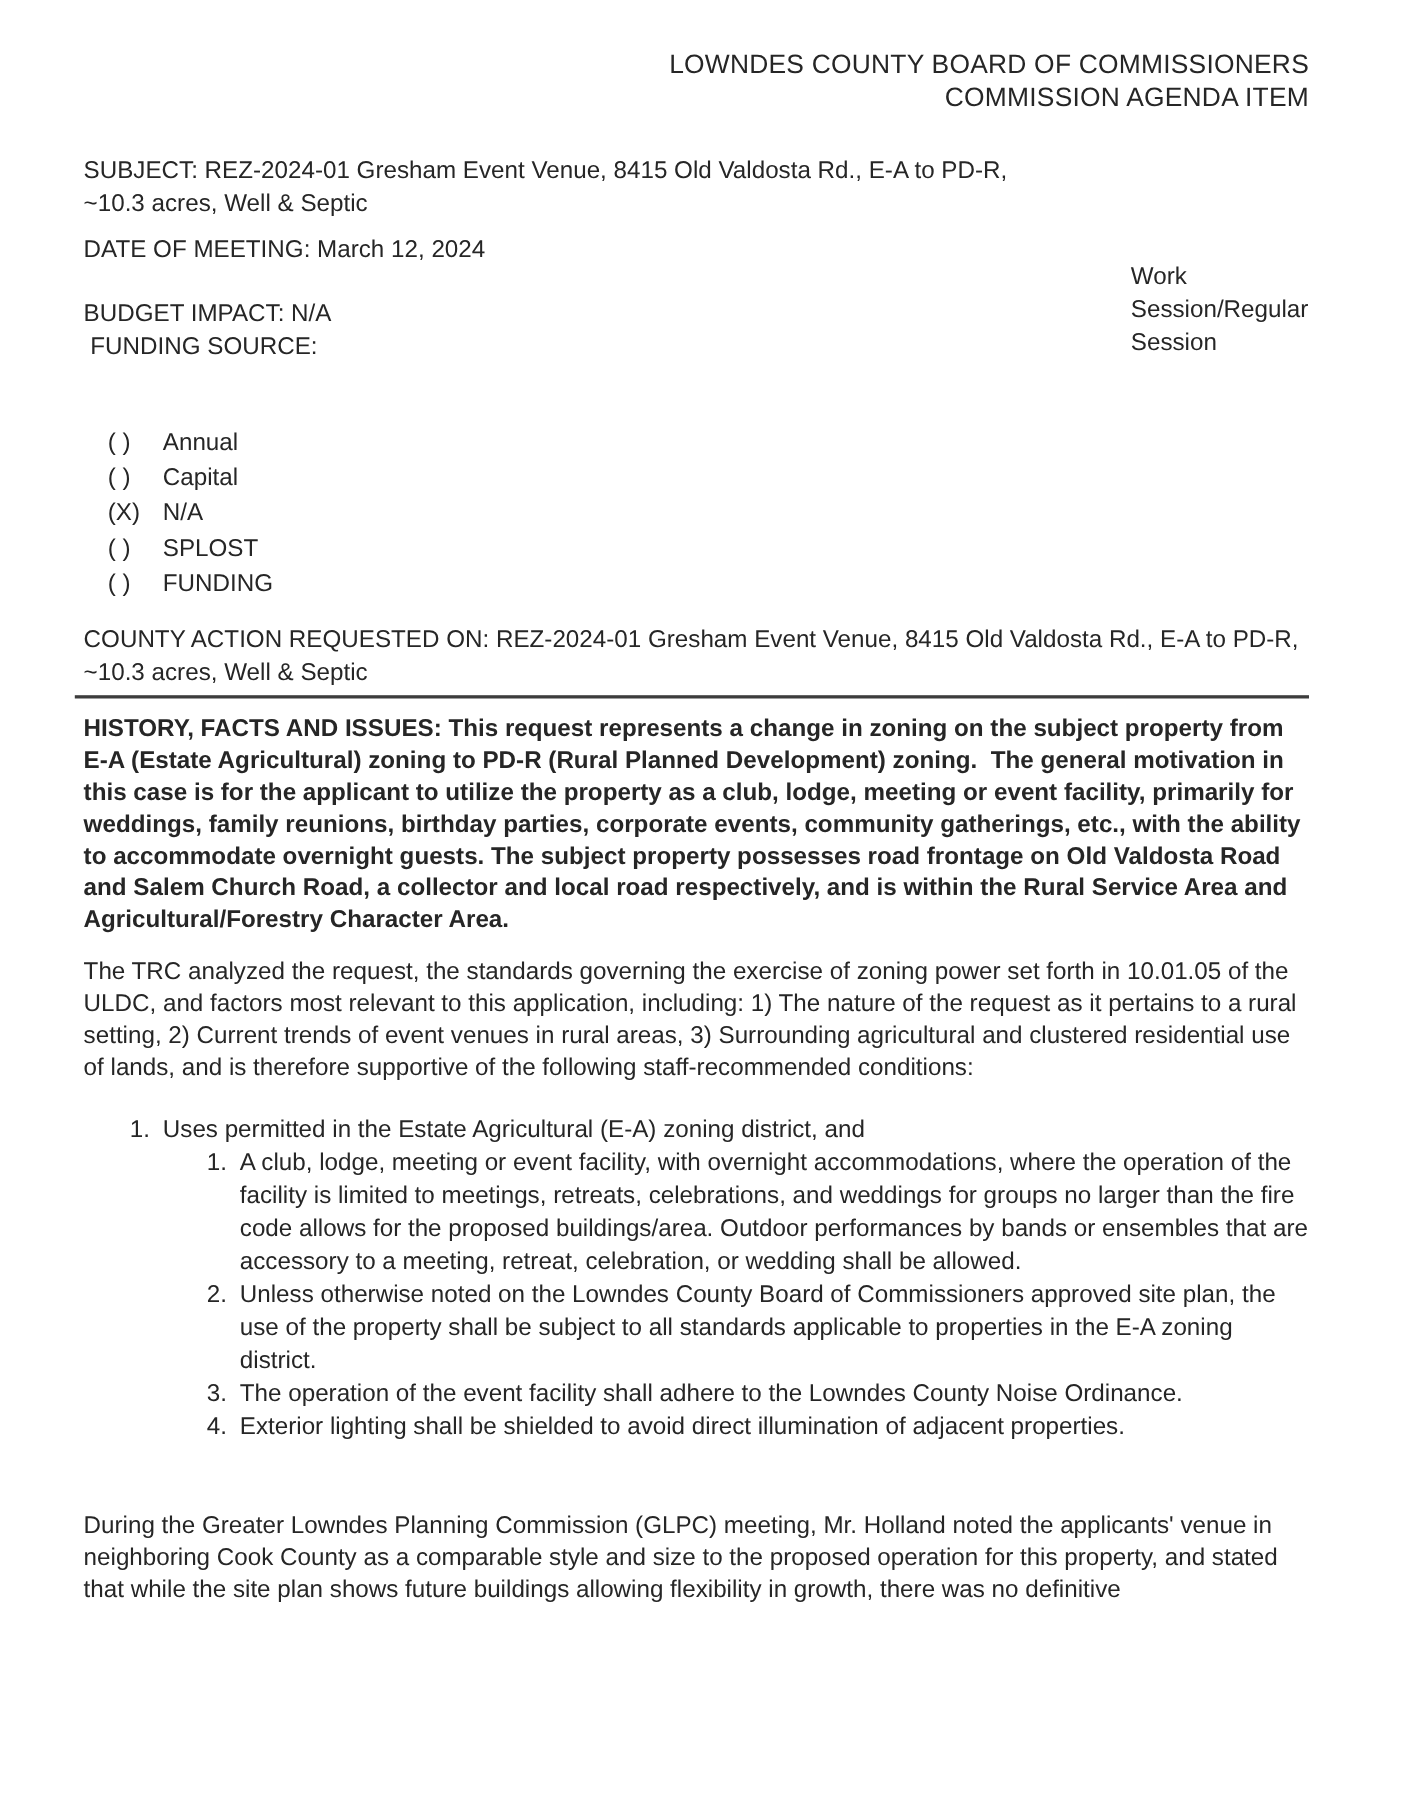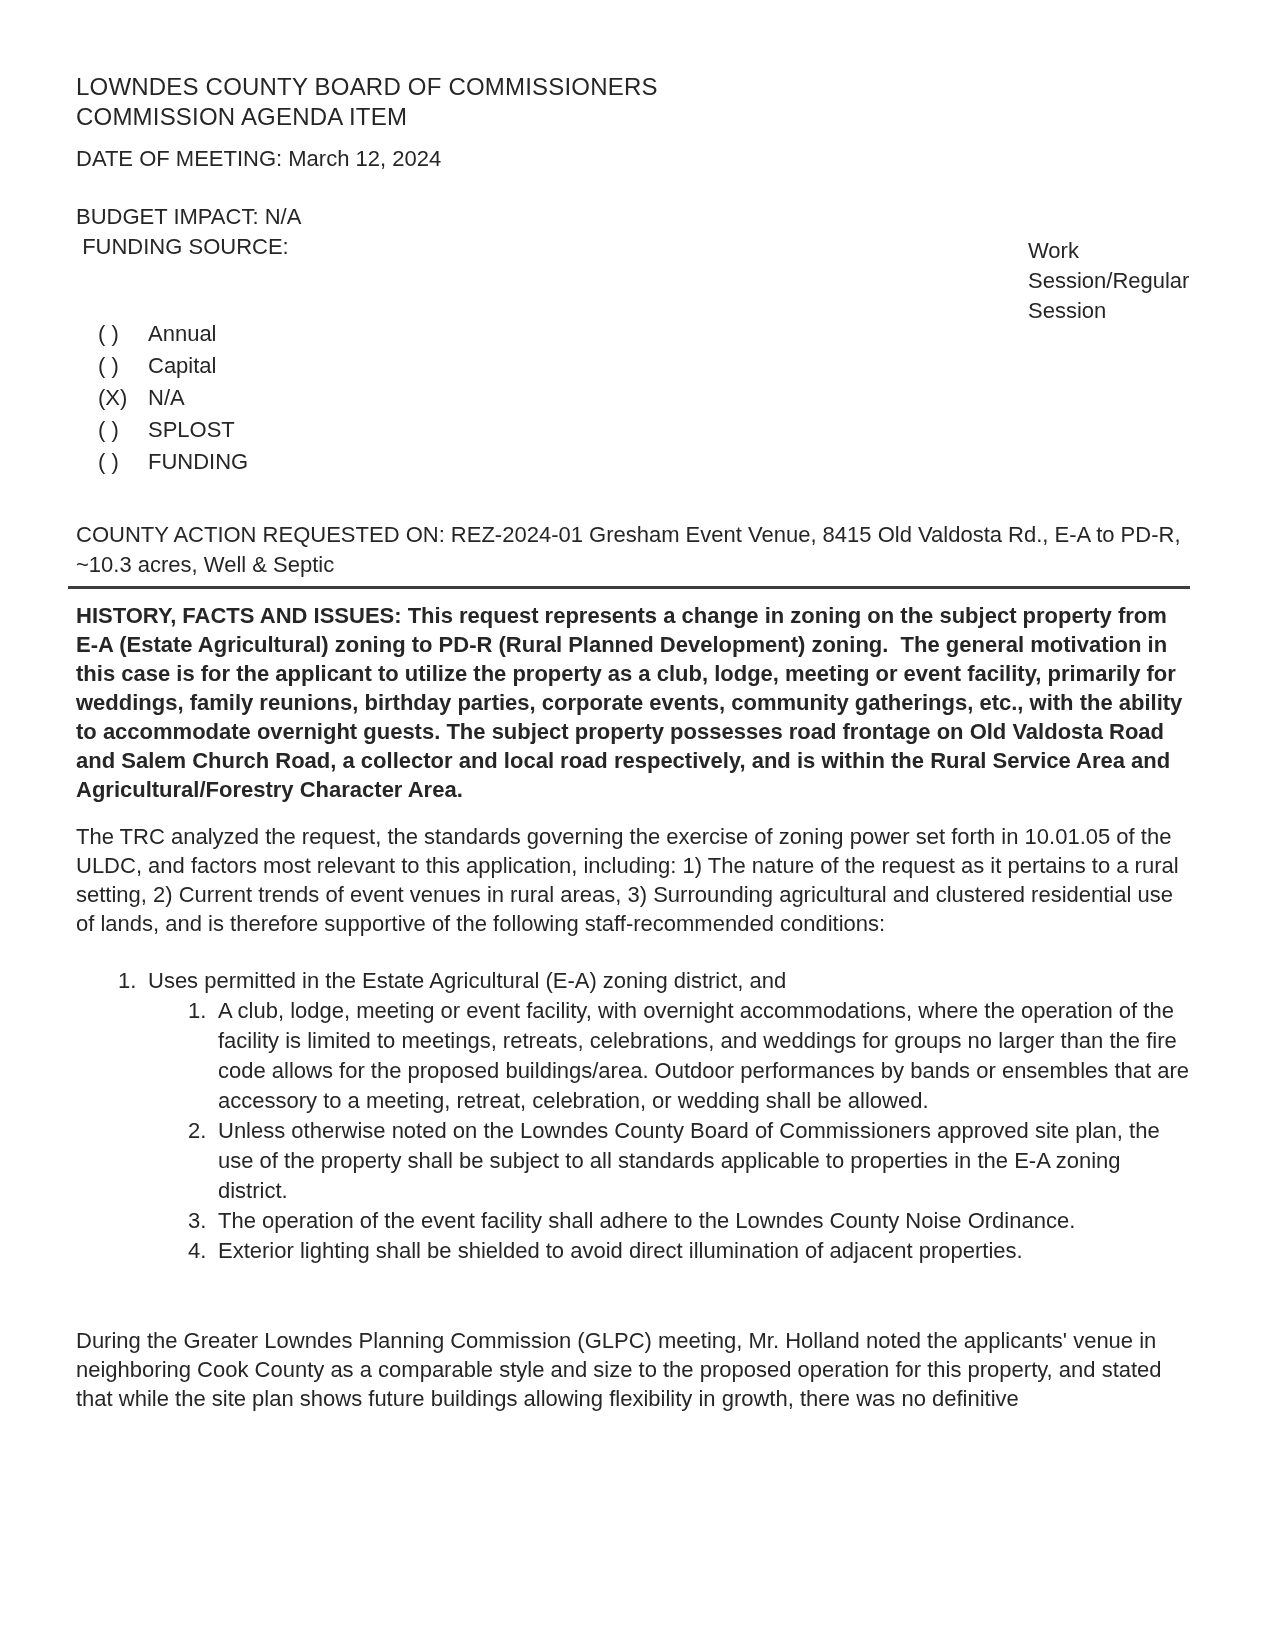--- a/index.html
+++ b/index.html
@@ -16,22 +16,22 @@
     color: #262626;
     overflow: hidden;
   }
   .content {
     position: absolute;
     left: 76px;
     top: 0;
     width: 1114px;
   }
   .doc-title {
-    margin-top: 72px;
-    text-align: left;
+    margin-top: 44px;
+    text-align: right;
     font-size: 24px;
     line-height: 30px;
     letter-spacing: 0.2px;
   }
   .subject {
     margin-top: 36px;
     font-size: 22px;
     line-height: 30px;
     max-width: 880px;
     white-space: pre-wrap;
@@ -69,21 +69,21 @@
     line-height: 32px;
   }
   .funding-row .mark {
     width: 44px;
     flex: 0 0 auto;
   }
   .funding-row .label {
     margin-left: 6px;
   }
   .county-action {
-    margin-top: 42px;
+    margin-top: 20px;
     font-size: 22px;
     line-height: 30px;
     white-space: pre-wrap;
   }
   .divider {
     border: 0;
     border-top: 3px solid #3d3d3d;
     margin: 6px 0 0 -8px;
     height: 0;
   }
@@ -127,20 +127,21 @@
 
   <div class="session-block">Work Session/Regular Session</div>
 
   <div class="content">
 
     <div class="doc-title">
       <div>LOWNDES COUNTY BOARD OF COMMISSIONERS</div>
       <div>COMMISSION AGENDA ITEM</div>
     </div>
 
+    <div class="subject">SUBJECT: REZ-2024-01 Gresham Event Venue, 8415 Old Valdosta Rd., E-A to PD-R, ~10.3 acres, Well &amp; Septic</div>
 
     <div class="date-line">DATE OF MEETING: March 12, 2024</div>
 
     <div class="budget-line">BUDGET IMPACT: N/A</div>
 
     <div class="funding-label"> FUNDING SOURCE:</div>
 
     <div class="funding-list">
       <div class="funding-row">
         <span class="mark">( )</span>

